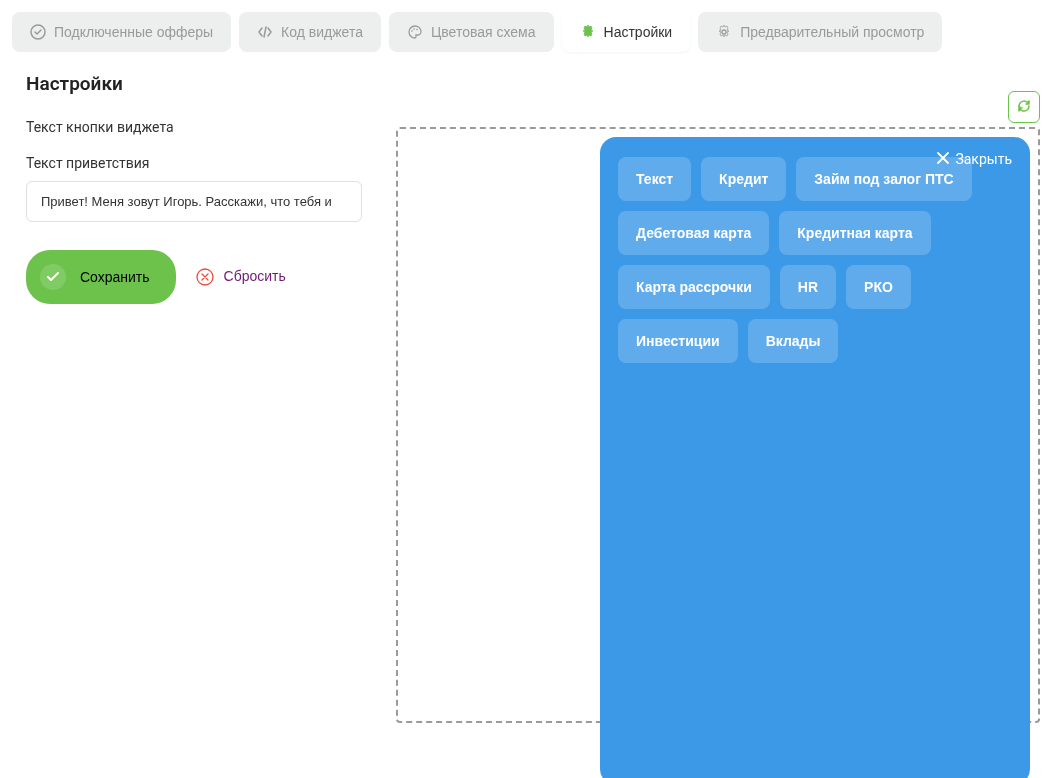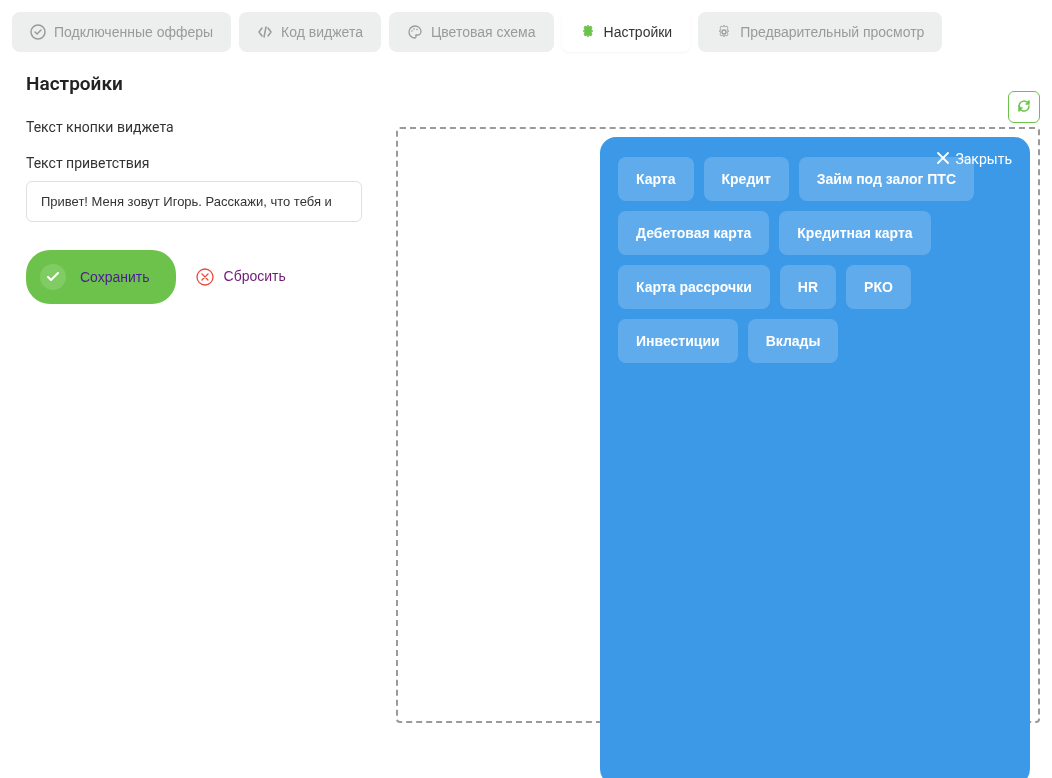--- a/index.html
+++ b/index.html
@@ -90,21 +90,21 @@
       display: flex;
       align-items: center;
       gap: 20px;
       margin-top: 28px;
     }
     .save-button {
       display: flex;
       align-items: center;
       gap: 14px;
       background: #6cc24a;
-      color: #4c1d95;
+      color: #000000;
       border: none;
       border-radius: 24px;
       padding: 14px 26px 14px 14px;
       font-size: 14px;
       font-weight: 500;
       cursor: pointer;
     }
     .save-check {
       width: 26px;
       height: 26px;
@@ -332,21 +332,21 @@
         <div class="widget">
           <div class="widget-close">
             <span>
               <svg width="12" height="12" viewBox="0 0 12 12" fill="none">
                 <path d="M1 1l10 10M11 1L1 11" stroke="#fff" stroke-width="1.8" stroke-linecap="round"></path>
               </svg>
             </span>
             <span>Закрыть</span>
           </div>
           <div class="category-buttons">
-            <button class="category-button">Карта</button>
+            <button class="category-button">Текст</button>
             <button class="category-button">Кредит</button>
             <button class="category-button">Займ под залог ПТС</button>
             <button class="category-button">Дебетовая карта</button>
             <button class="category-button">Кредитная карта</button>
             <button class="category-button">Карта рассрочки</button>
             <button class="category-button">HR</button>
             <button class="category-button">РКО</button>
             <button class="category-button">Инвестиции</button>
             <button class="category-button">Вклады</button>
           </div>

